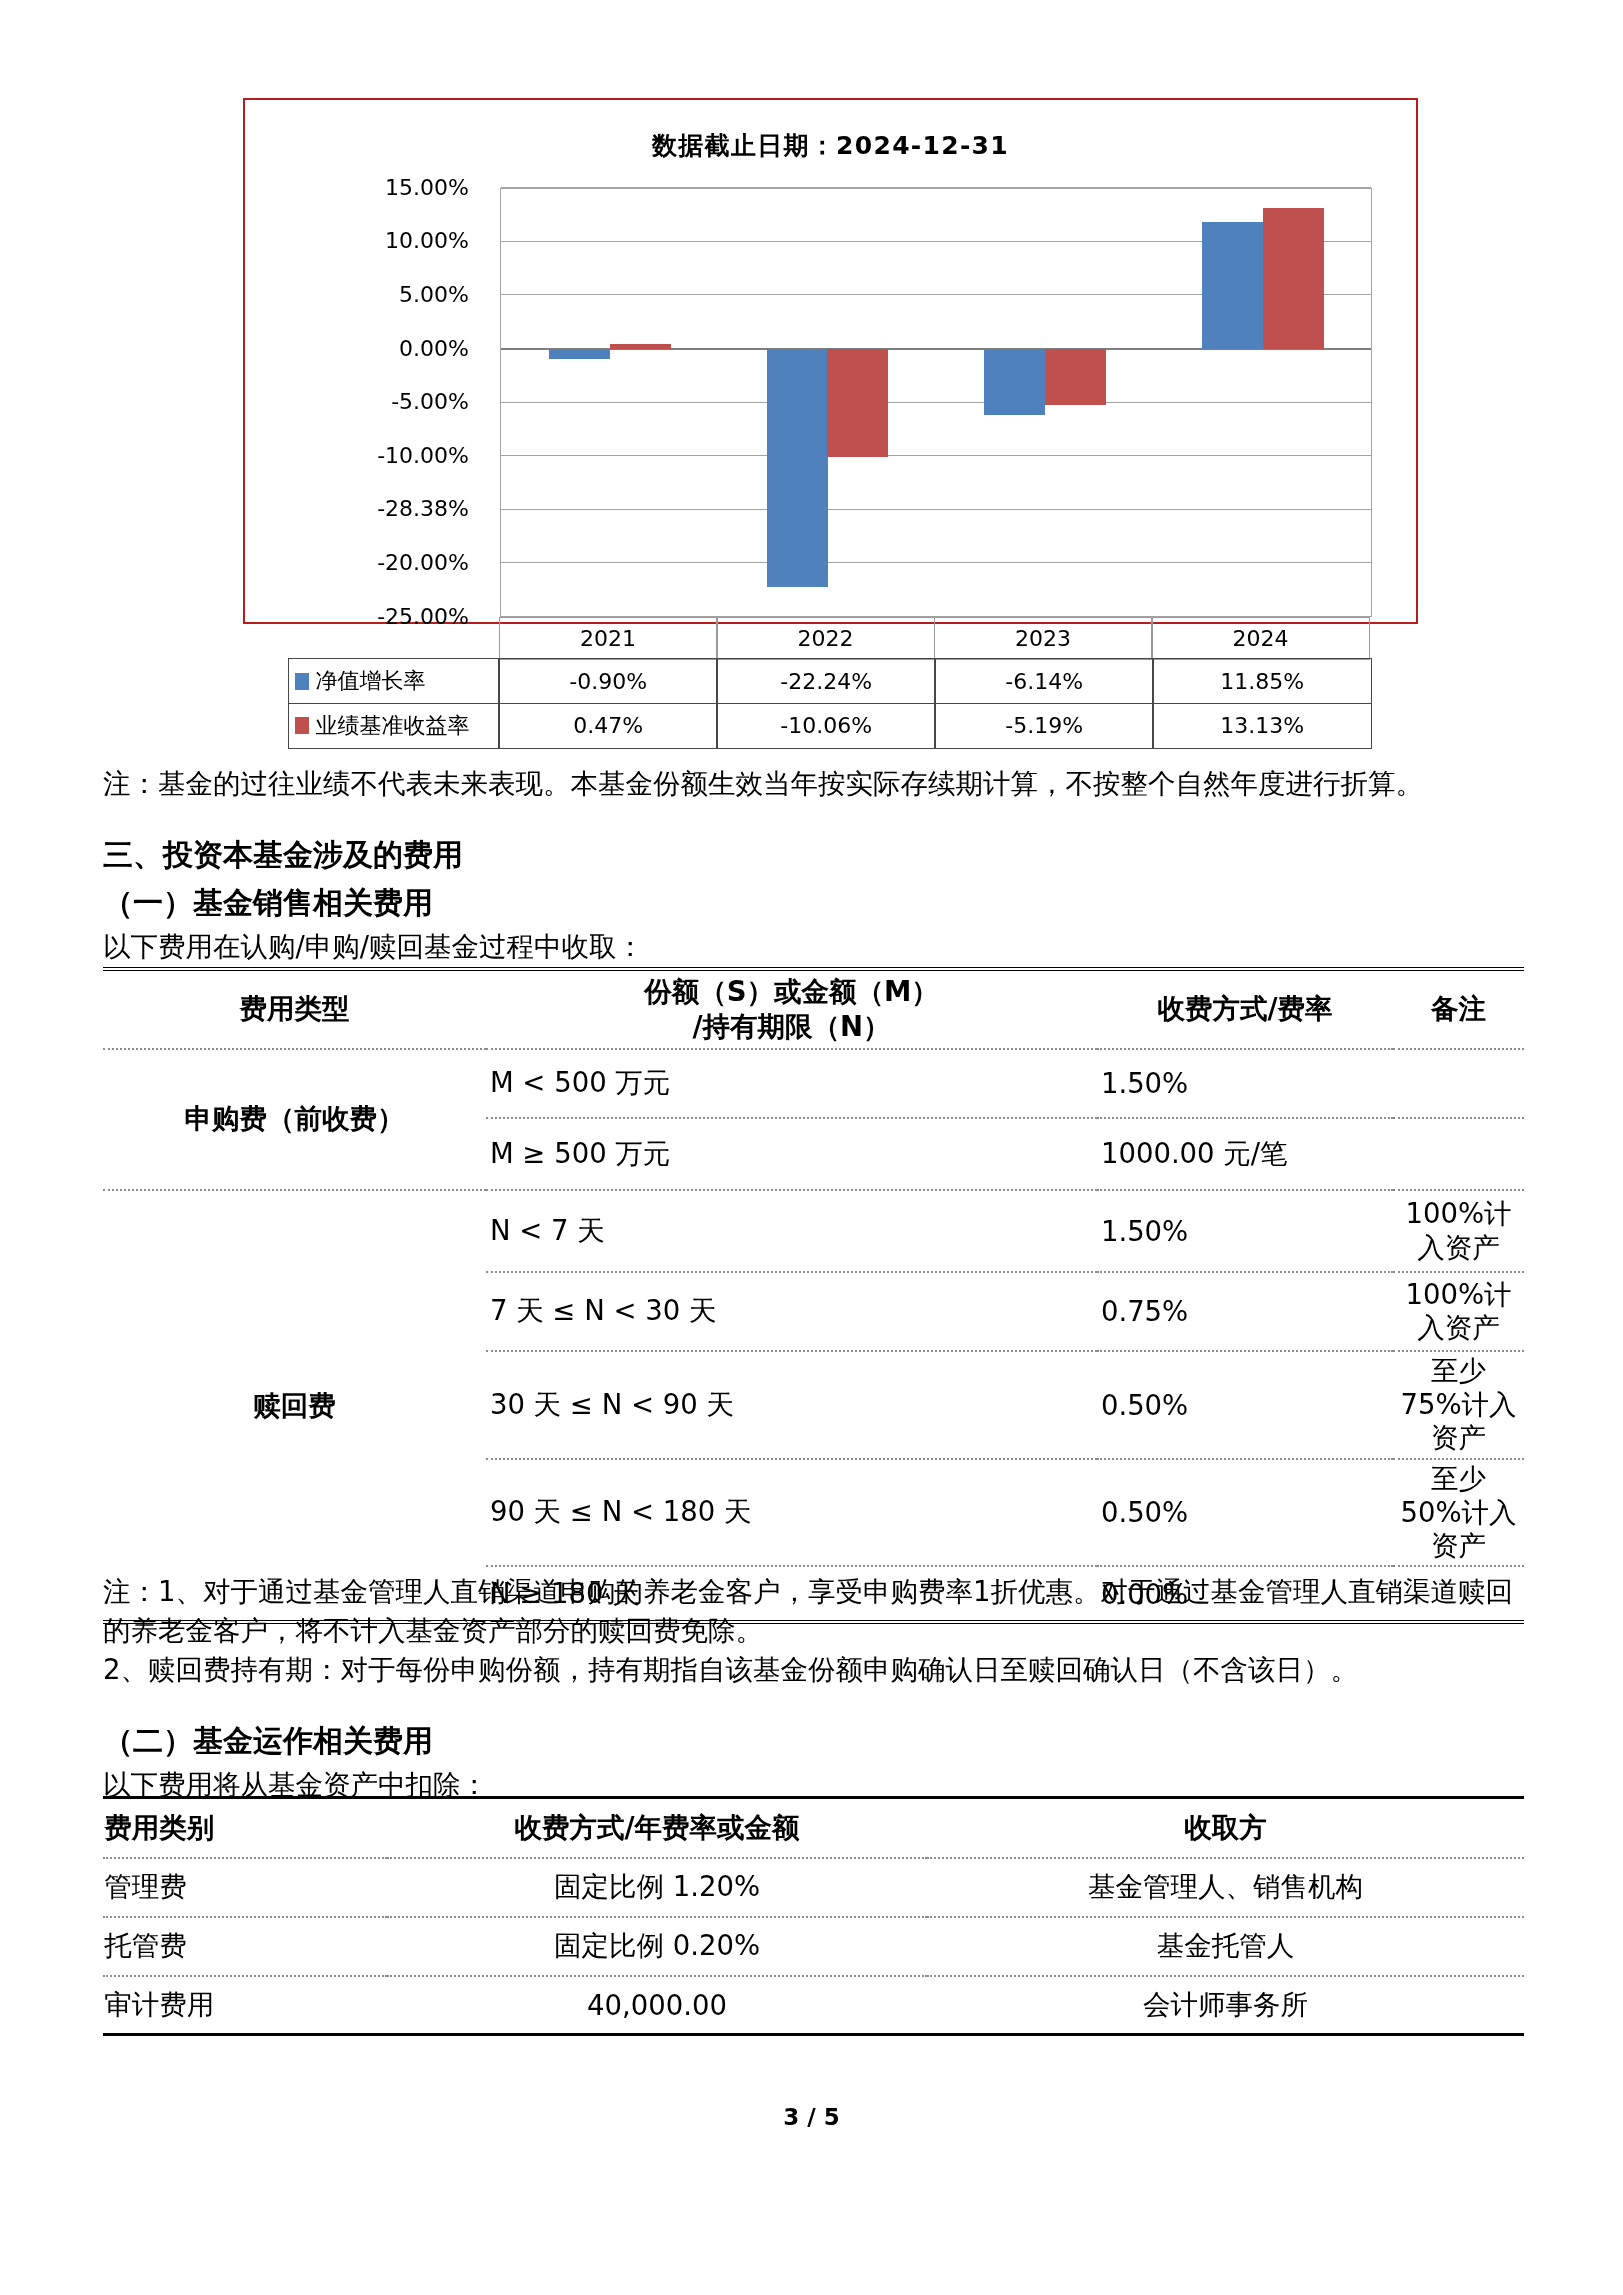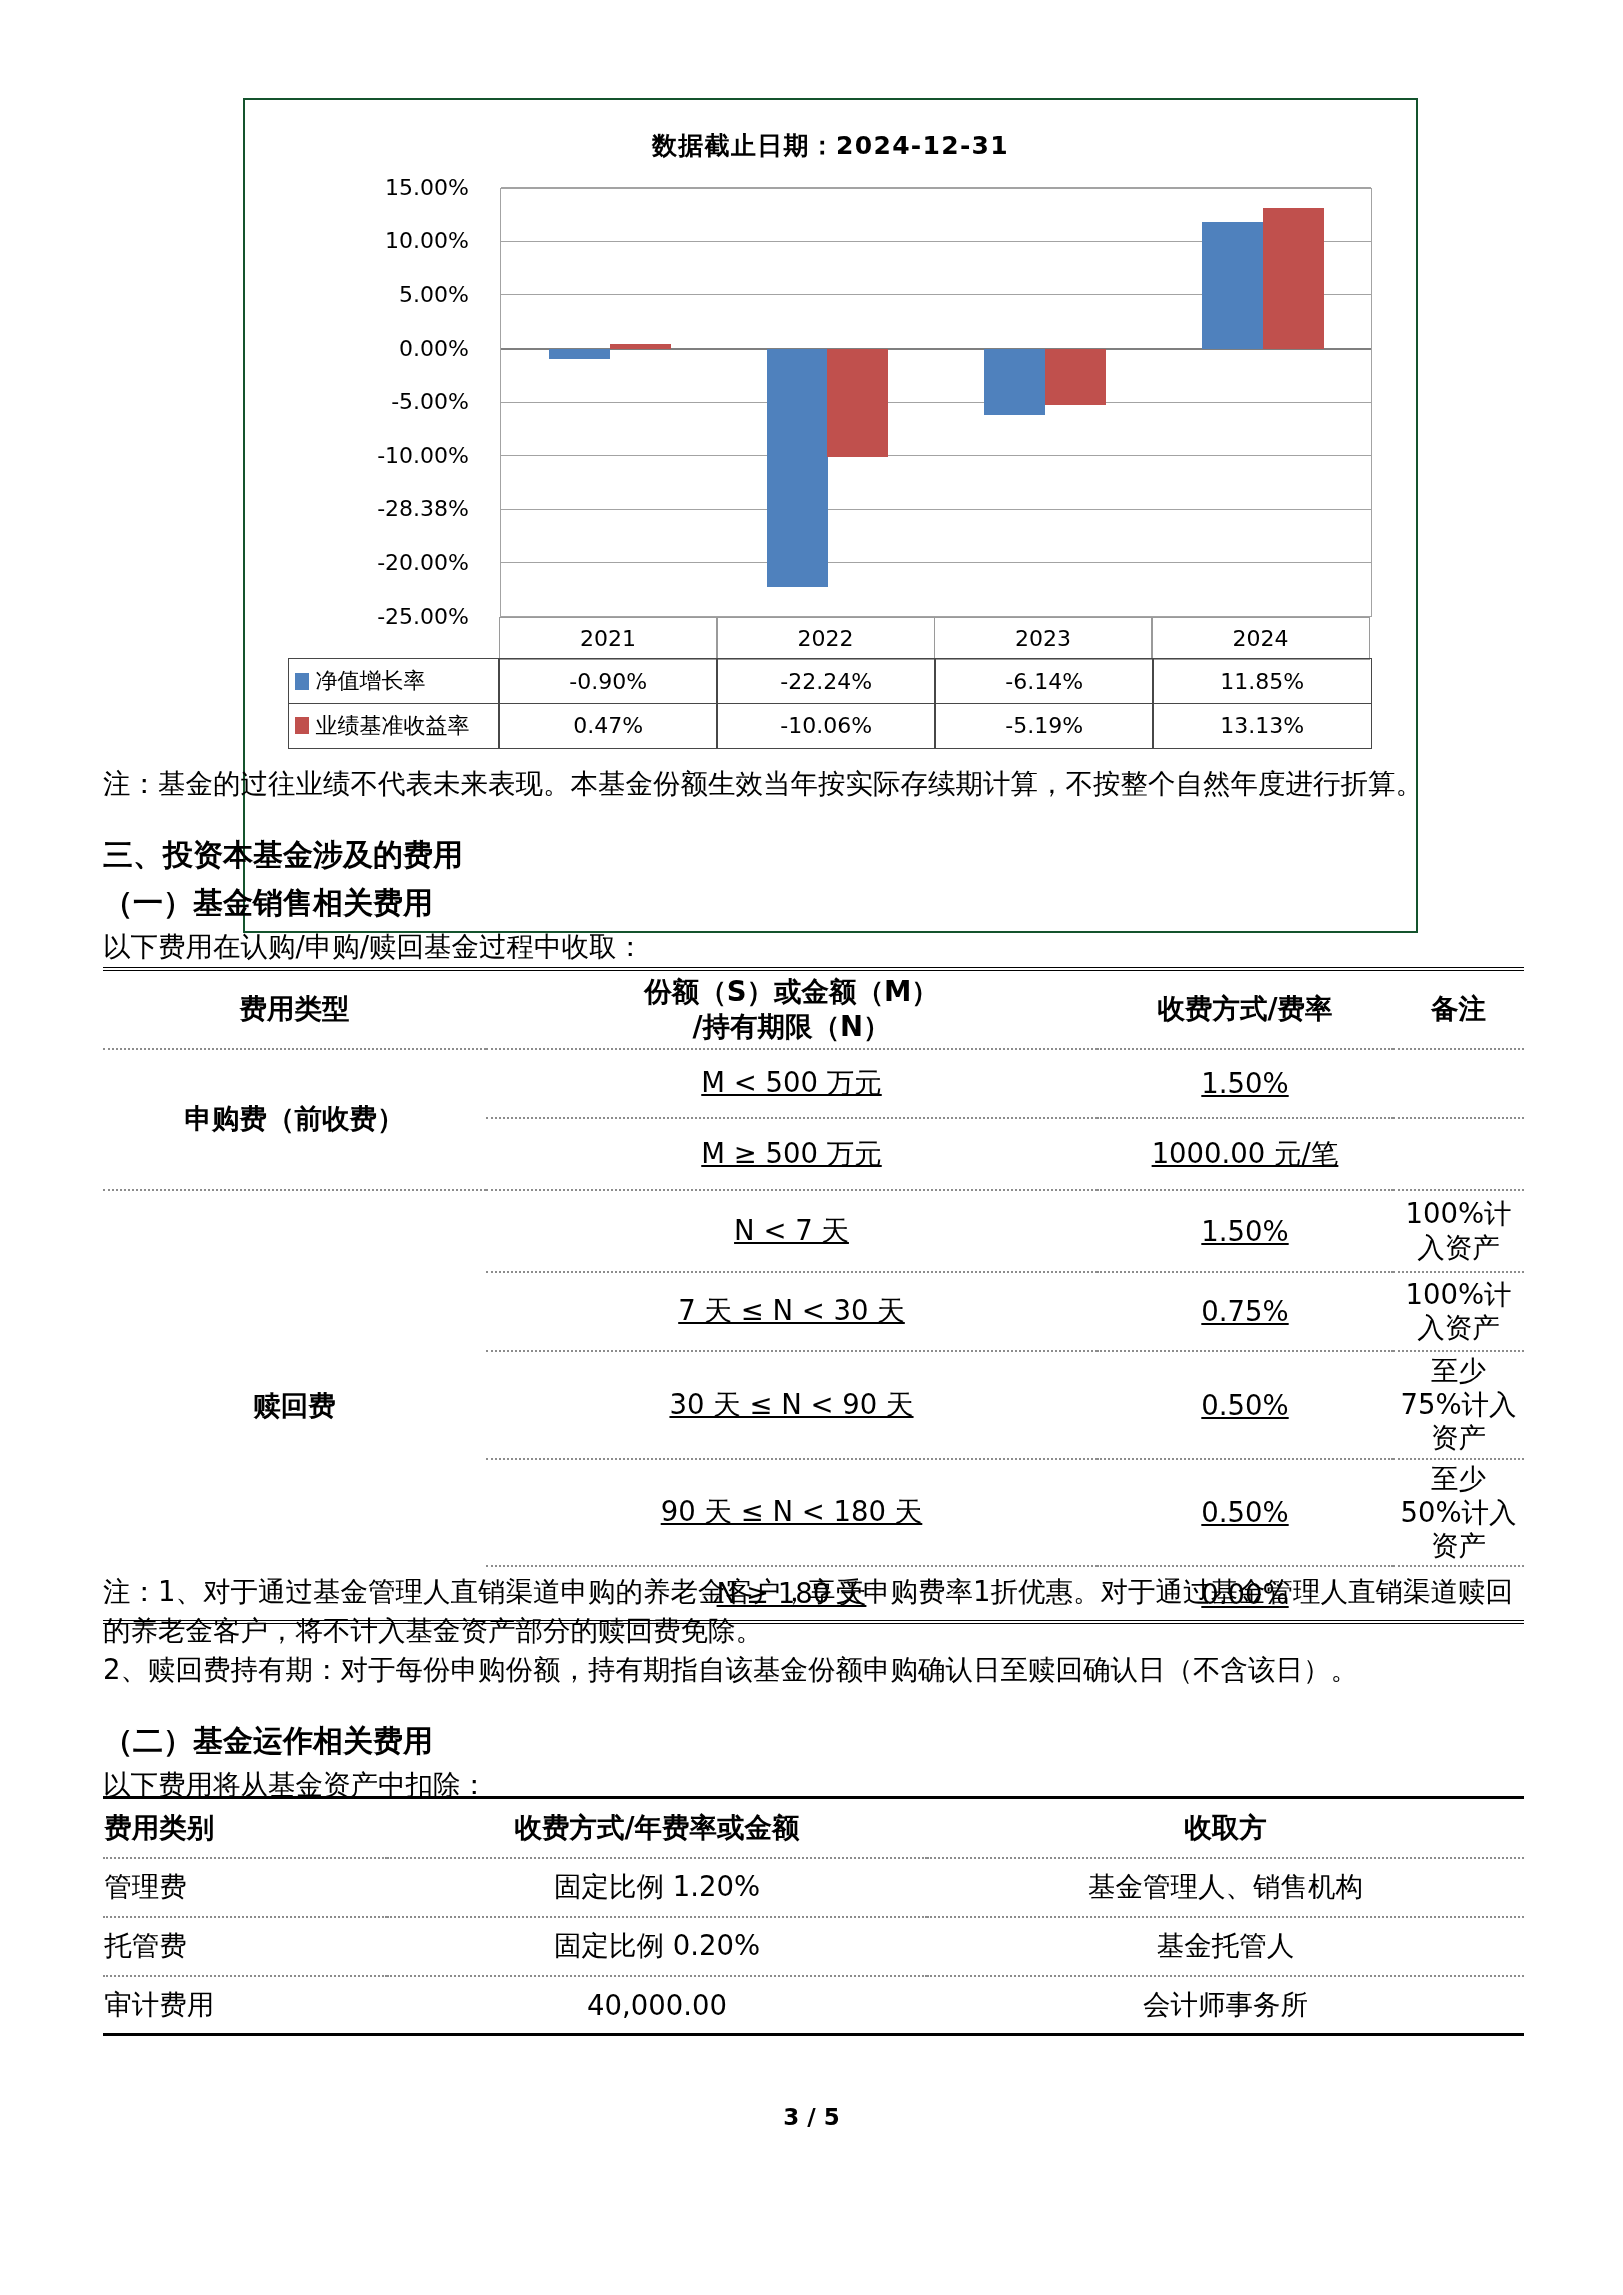--- a/index.html
+++ b/index.html
@@ -3,22 +3,22 @@
 <meta charset="utf-8">
 <style>
   html,body{margin:0;padding:0;background:#e8e8e8;}
   .page{
     position:relative;width:1623px;height:2295px;background:#ffffff;
     font-family:"DejaVu Sans","Liberation Sans",sans-serif;color:#000;
     overflow:hidden;margin:0 auto;
   }
   
   .chart-box{
-    position:absolute;left:243px;top:98px;width:1175px;height:835px;
-    border:2px solid #14532d;box-sizing:border-box;background:#fff;
+    position:absolute;left:243px;top:98px;width:1175px;height:526px;
+    border:2px solid #b91c1c;box-sizing:border-box;background:#fff;
   }
   .chart-title{position:absolute;top:29px;left:0;width:100%;text-align:center;
     font-size:25px;font-weight:600;letter-spacing:1.3px;}
   .y-labels{position:absolute;left:0;top:88px;width:241px;height:429px;}
   .ytick{position:absolute;right:17px;width:100%;height:26px;line-height:26px;
     text-align:right;font-size:22px;}
   .plot{position:absolute;left:255px;top:88px;width:870px;height:429px;
     border-left:1.3px solid #a3a3a3;border-right:1.3px solid #a3a3a3;box-sizing:content-box;}
   .gridline{position:absolute;left:0;width:100%;height:1.3px;background:#a3a3a3;z-index:1;}
   .gridline.zero{height:2px;background:#7f7f7f;}
@@ -39,21 +39,21 @@
   .intro{position:absolute;left:103px;font-size:27.5px;white-space:nowrap;}
   
   table.fee{border-collapse:collapse;position:absolute;left:103px;width:1421px;
     table-layout:fixed;font-size:27.5px;}
   table.fee td,table.fee th{padding:2.6px 3.9px;vertical-align:middle;overflow:hidden;}
   table.t1{border-top:4.6px double #000;border-bottom:4.6px double #000;}
   table.t2{border-top:3.9px solid #000;border-bottom:3.9px solid #000;}
   .dotted{border-bottom:2px dotted #8c8c8c;}
   th.h{font-weight:bold;text-align:center;white-space:pre-line;line-height:1.3;}
   td.feetype{font-weight:bold;text-align:center;}
-  td.c-cond,td.c-rate{text-align:center;text-decoration:underline;}
+  td.c-cond,td.c-rate{}
   td.c-note{text-align:center;line-height:1.22;padding:2.6px 3.3px;}
   table.t2 th.h0,table.t2 td.c0{text-align:left;padding-left:1.3px;}
   table.t2 td{text-align:center;}
   table.t2 th{font-weight:bold;}
   .footer{position:absolute;left:0;width:100%;text-align:center;font-size:23px;font-weight:600;}
 </style>
 </head>
 <body>
 
 <div class="page">

